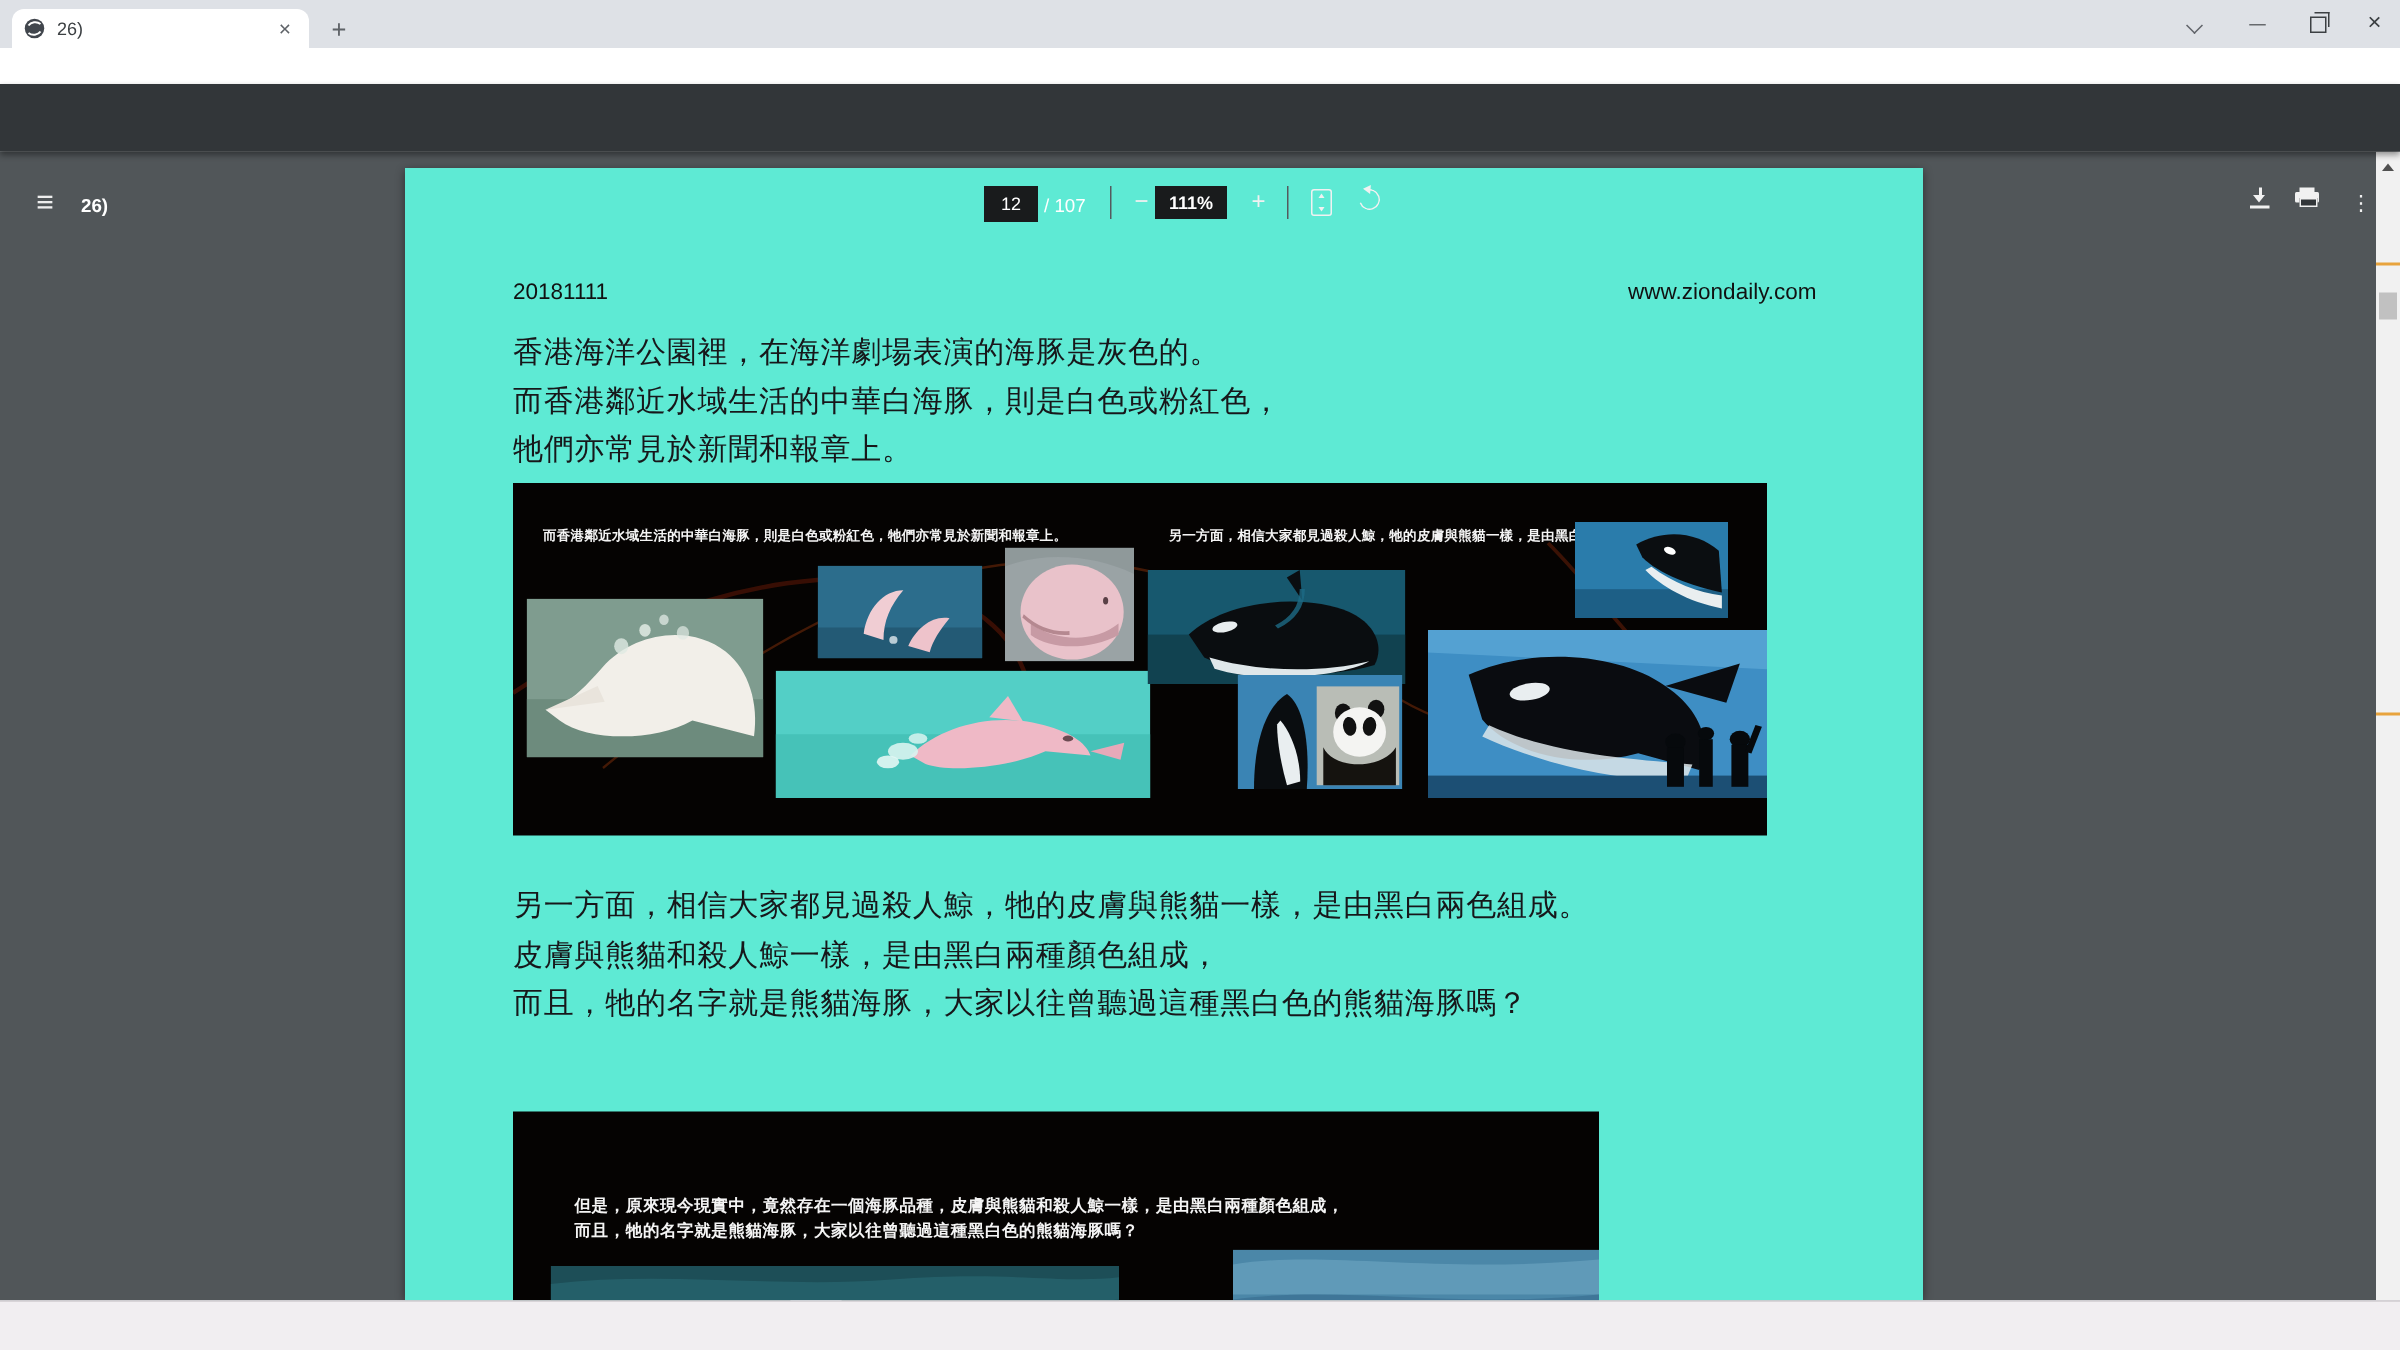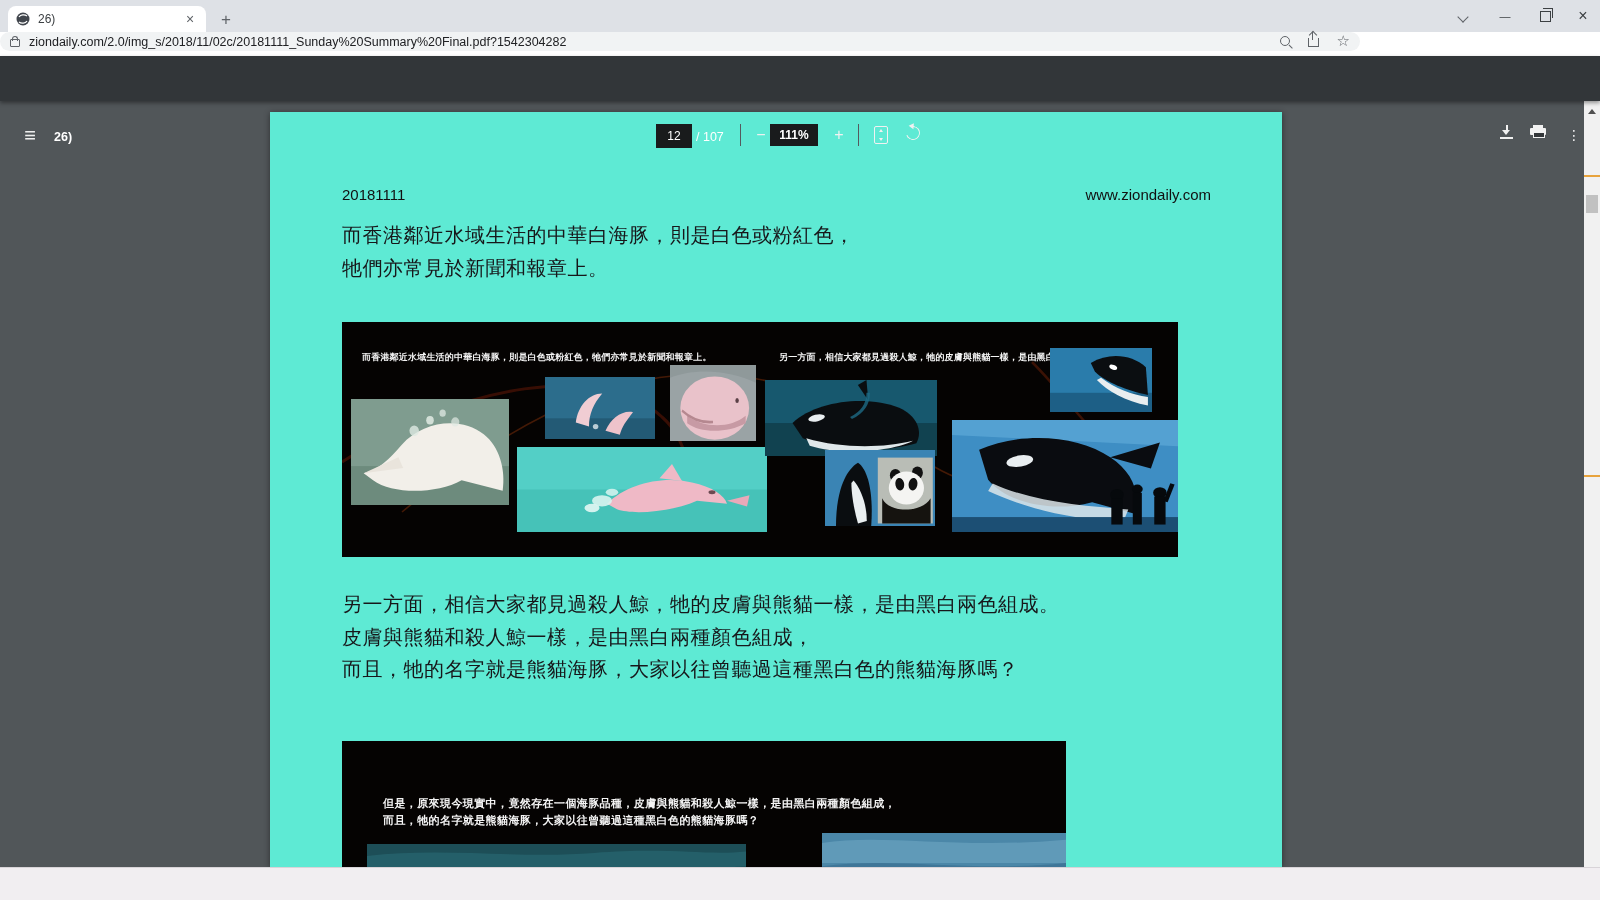--- a/index.html
+++ b/index.html
@@ -150,27 +150,20 @@
   <div class="win-ctl abs" style="left:1448px;"><span class="chev" style="transform:rotate(45deg);"></span></div>
   <div class="win-ctl abs" style="left:1490px;font-size:11px;">—</div>
   <div class="win-ctl abs" style="left:1530px;"><span class="restore-sq"></span></div>
   <div class="win-ctl abs" style="left:1568px;font-size:16px;">×</div>
 </div>
 
 <div id="addressbar" class="abs">
   <div class="nav-ic abs" style="left:10px;">←</div>
   <div class="nav-ic abs" style="left:38px;">→</div>
   <div class="nav-ic abs" style="left:66px;">↻</div>
-  <div id="omnibox">
-    <span id="lock-ic"></span>
-    <span id="url-text">ziondaily.com/2.0/img_s/2018/11/02c/20181111_Sunday%20Summary%20Final.pdf?1542304282</span>
-    <span class="omni-right"><span class="mag"></span></span>
-    <span class="omni-right"><span class="share-ic"></span></span>
-    <span class="omni-right" style="font-size:15px;margin-top:-2px;">☆</span>
-  </div>
   <div class="abs" style="left:1462px;top:36px;"><span class="ext-check">✓</span></div>
   <div class="abs" style="left:1492px;top:38px;"><span class="puzzle"></span></div>
   <div class="abs" style="left:1518px;top:38px;"><span class="playlist"><i></i><i></i><i></i></span></div>
   <div id="avatar" class="abs">W</div>
   <div id="chrome-menu" class="abs">⋮</div>
 </div>
 
 <div id="pdfbar" class="abs">
   <div id="pdf-burger" class="abs">≡</div>
   <div id="pdf-title" class="abs">26)</div>
@@ -200,20 +193,21 @@
 
 <div id="content" class="abs">
   <div id="page" class="abs">
 
     <div id="doc-header" class="abs">
       <span>20181111</span>
       <span>www.ziondaily.com</span>
     </div>
 
     <div id="para1" class="para abs">
+      <div>香港海洋公園裡，在海洋劇場表演的海豚是灰色的。</div>
       <div>而香港鄰近水域生活的中華白海豚，則是白色或粉紅色，</div>
       <div>牠們亦常見於新聞和報章上。</div>
     </div>
 
     <div id="collage1" class="collage abs">
       <svg class="streaks" viewBox="0 0 836 235" preserveAspectRatio="none">
         <path d="M0 140 C120 60 260 40 320 95 C360 130 330 180 420 200" stroke="#7a1e08" stroke-width="3" fill="none" opacity=".55"></path>
         <path d="M60 190 C180 90 300 30 430 60 C560 90 600 200 700 150" stroke="#a33b0c" stroke-width="1.6" fill="none" opacity=".5"></path>
         <path d="M690 40 C740 90 770 150 840 170" stroke="#8c2a0a" stroke-width="2.5" fill="none" opacity=".5"></path>
       </svg>

